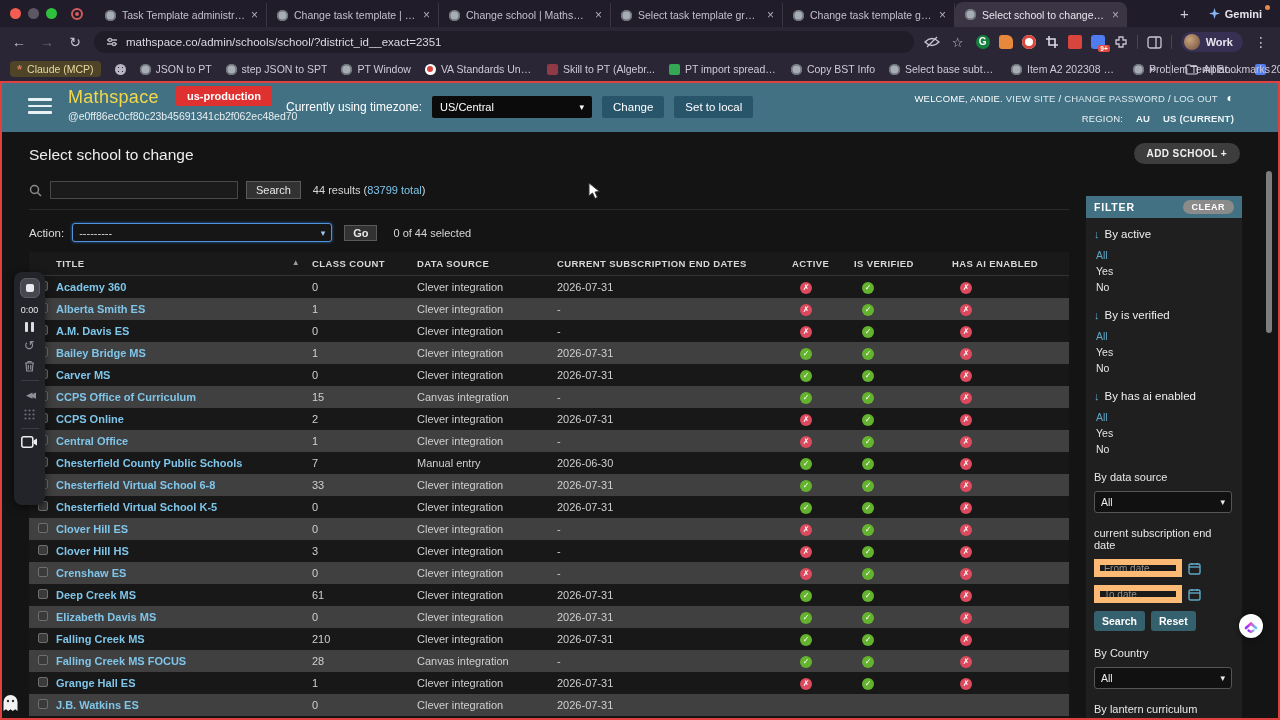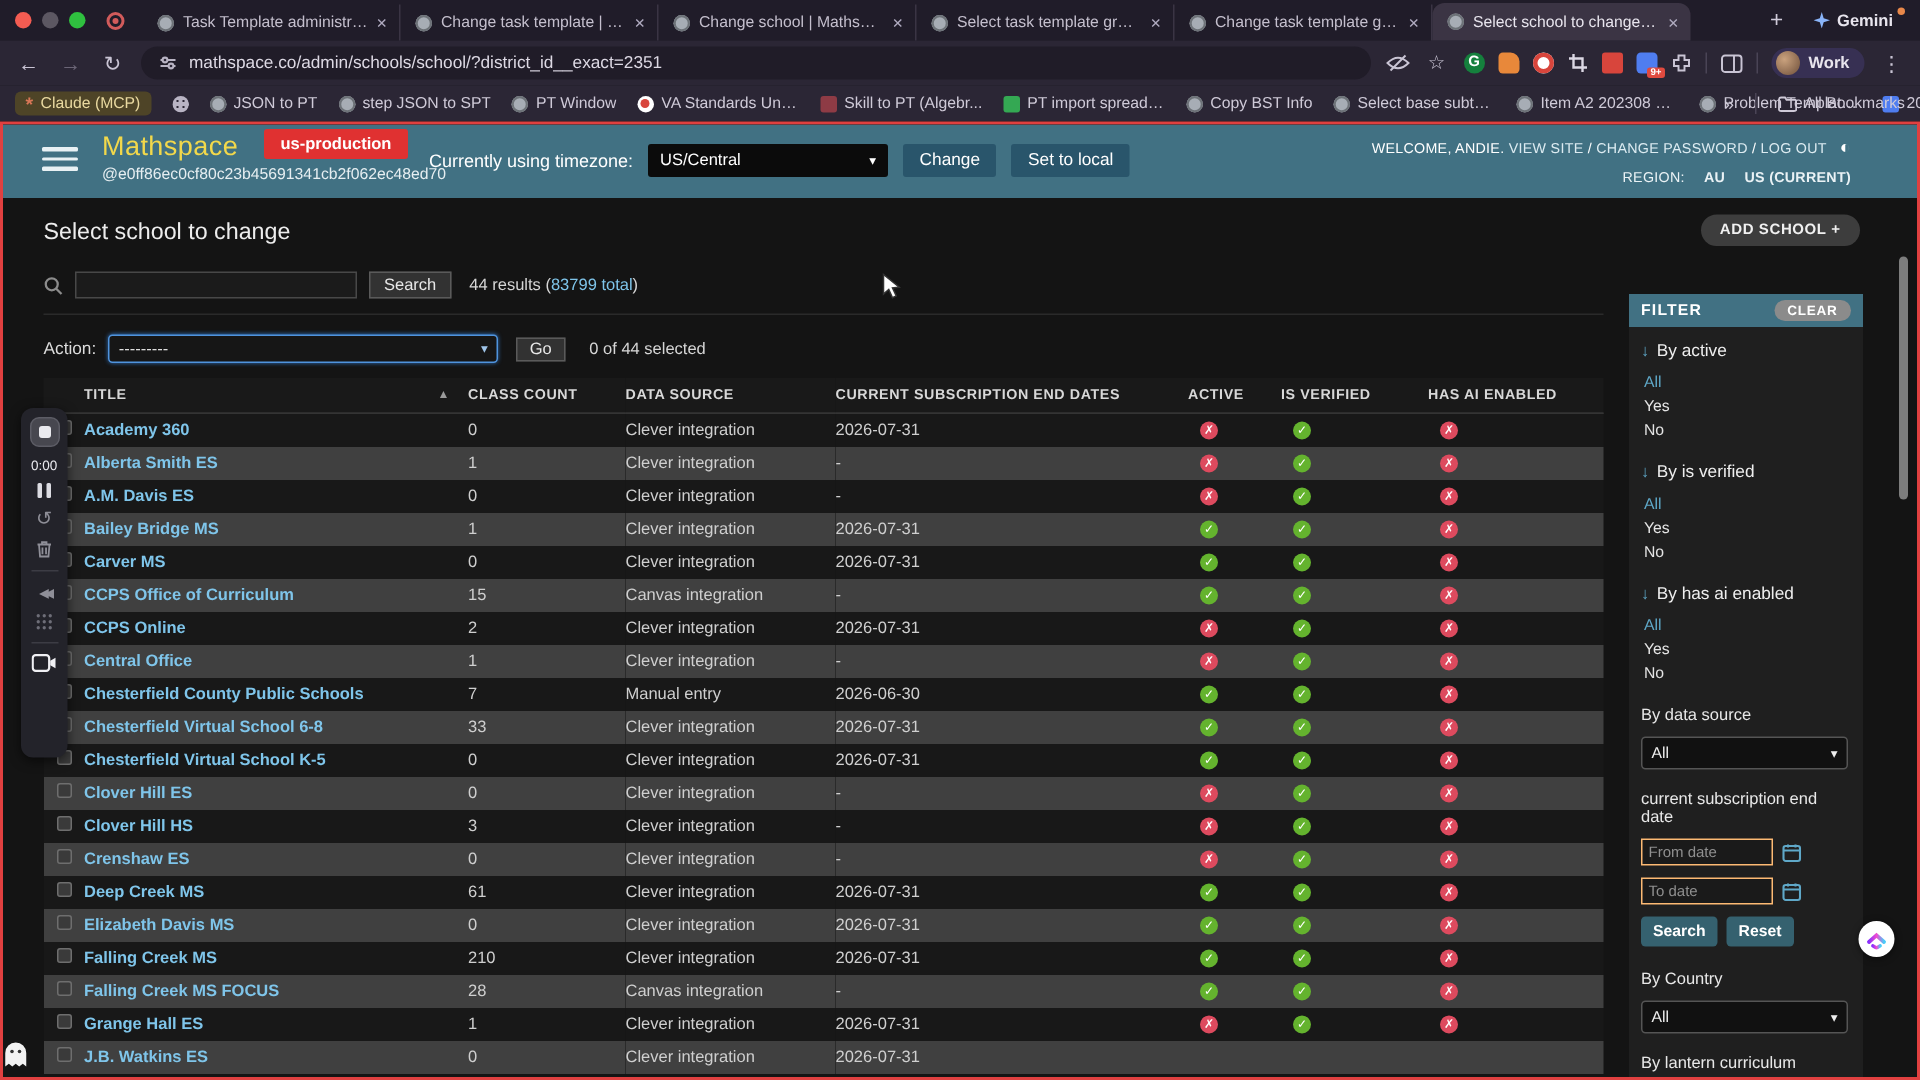--- a/index.html
+++ b/index.html
@@ -93,21 +93,21 @@
   .search-btn{ background:#323232; border:1px solid #5a5a5a; color:#e8e8e8; font-size:11px; padding:2px 9px; cursor:pointer;}
   .results-note{ color:#d6d6d6; font-size:11px; margin-left:4px;}
   .results-note a{ color:#7fc5ea; text-decoration:none;margin-top:48px;}
   .search-row-rule{ width:1040px; border-bottom:1px solid #2a2a2a; margin-top:10px;}
 
   .action-row{ display:flex; align-items:center; gap:8px; margin-top:13px;}
   .action-label{ color:#dcdcdc; font-size:11.5px;}
   .action-select{ width:260px; height:19px; background:#161616; border:1px solid #4f93dd; box-shadow:0 0 3px #2f6fb8;
                   border-radius:3px; color:#ddd; font-size:11px; display:flex; align-items:center;
                   justify-content:space-between; padding:0 6px; cursor:pointer;}
-  .go-btn{ background:#323232; border:1px solid #5a5a5a; color:#e8e8e8; font-size:11px; padding:1px 8px; cursor:pointer; margin-left:4px;}
+  .go-btn{ background:#323232; border:1px solid #5a5a5a; color:#e8e8e8; font-size:11px; padding:1px 8px; cursor:pointer; margin-left:4px;font-weight:bold;}
   .sel-note{ color:#d6d6d6; font-size:11px; margin-left:8px;}
 
   table.schools{ border-collapse:collapse; table-layout:fixed; width:1040px; margin-top:10px; }
   table.schools col.c-cb{width:27px;} col.c-title{width:256px;} col.c-count{width:105px;} col.c-source{width:140px;}
   col.c-date{width:235px;} col.c-active{width:62px;} col.c-ver{width:98px;} col.c-ai{width:117px;}
   table.schools th{ text-align:left; color:#d8d8d8; font-size:9.5px; letter-spacing:0.4px; font-weight:bold;
                     padding:6px 4px 6px 0; border-bottom:1px solid #343434; background:#191919;}
   th.th-title .sort-arrow{ float:right; color:#9a9a9a; font-size:8px; margin-right:8px;}
   table.schools td{ height:22px; font-size:11px; color:#cfcfcf; padding:0 4px 0 0; overflow:hidden; white-space:nowrap;}
   tr.row{ background:#181818;margin-top:12px;} tr.row.alt{ background:#404040;}
@@ -128,21 +128,21 @@
   .fgroup{ margin-bottom:14px;}
   .fhead{ font-size:11.5px; color:#eee; font-weight:normal; display:flex; gap:5px; align-items:center;}
   .farrow{ color:#5fa8c8; font-size:11px; cursor:pointer;}
   .fopts{ list-style:none; margin-top:7px;}
   .fopt{ font-size:10.5px; color:#e4e4e4; padding:2px 0 2px 2px; cursor:pointer;}
   .fopt.sel{ color:#5fa8c8;}
   .flabel2{ font-size:11px; color:#e8e8e8; margin:4px 0 8px;}
   .fselect{ width:100%; height:22px; background:#111; border:1px solid #555; border-radius:3px; color:#eee; font-size:10.5px;
             display:flex; align-items:center; justify-content:space-between; padding:0 6px; cursor:pointer; margin-bottom:14px;}
   .date-row{ display:flex; align-items:center; gap:6px; margin-bottom:8px;}
-  .date-input{ width:88px; height:18px; background:#1a1a1a; border:1px solid #fdba74; color:#ccc; font-size:10px; padding:0 4px;}
+  .date-input{ width:88px; height:18px; background:#1a1a1a; border:6px solid #fdba74; color:#ccc; font-size:10px; padding:0 4px;}
   .date-input::placeholder{ color:#8f8f8f;}
   .cal-ic{ color:#5fa8c8; cursor:pointer; display:flex;}
   .fbtn-row{ display:flex; gap:6px; margin-bottom:16px;}
   .fbtn{ background:#35616f; border:none; color:#fff; font-size:10.5px; font-weight:bold; border-radius:3px;
          padding:4px 8px; cursor:pointer;}
 
   
   .recorder{ position:absolute; left:14px; top:272px; width:31px; height:233px; background:#23232a;
              border-radius:8px; box-shadow:0 2px 8px rgba(0,0,0,0.6); display:flex; flex-direction:column;
              align-items:center; padding-top:6px; gap:7px; z-index:30;}

